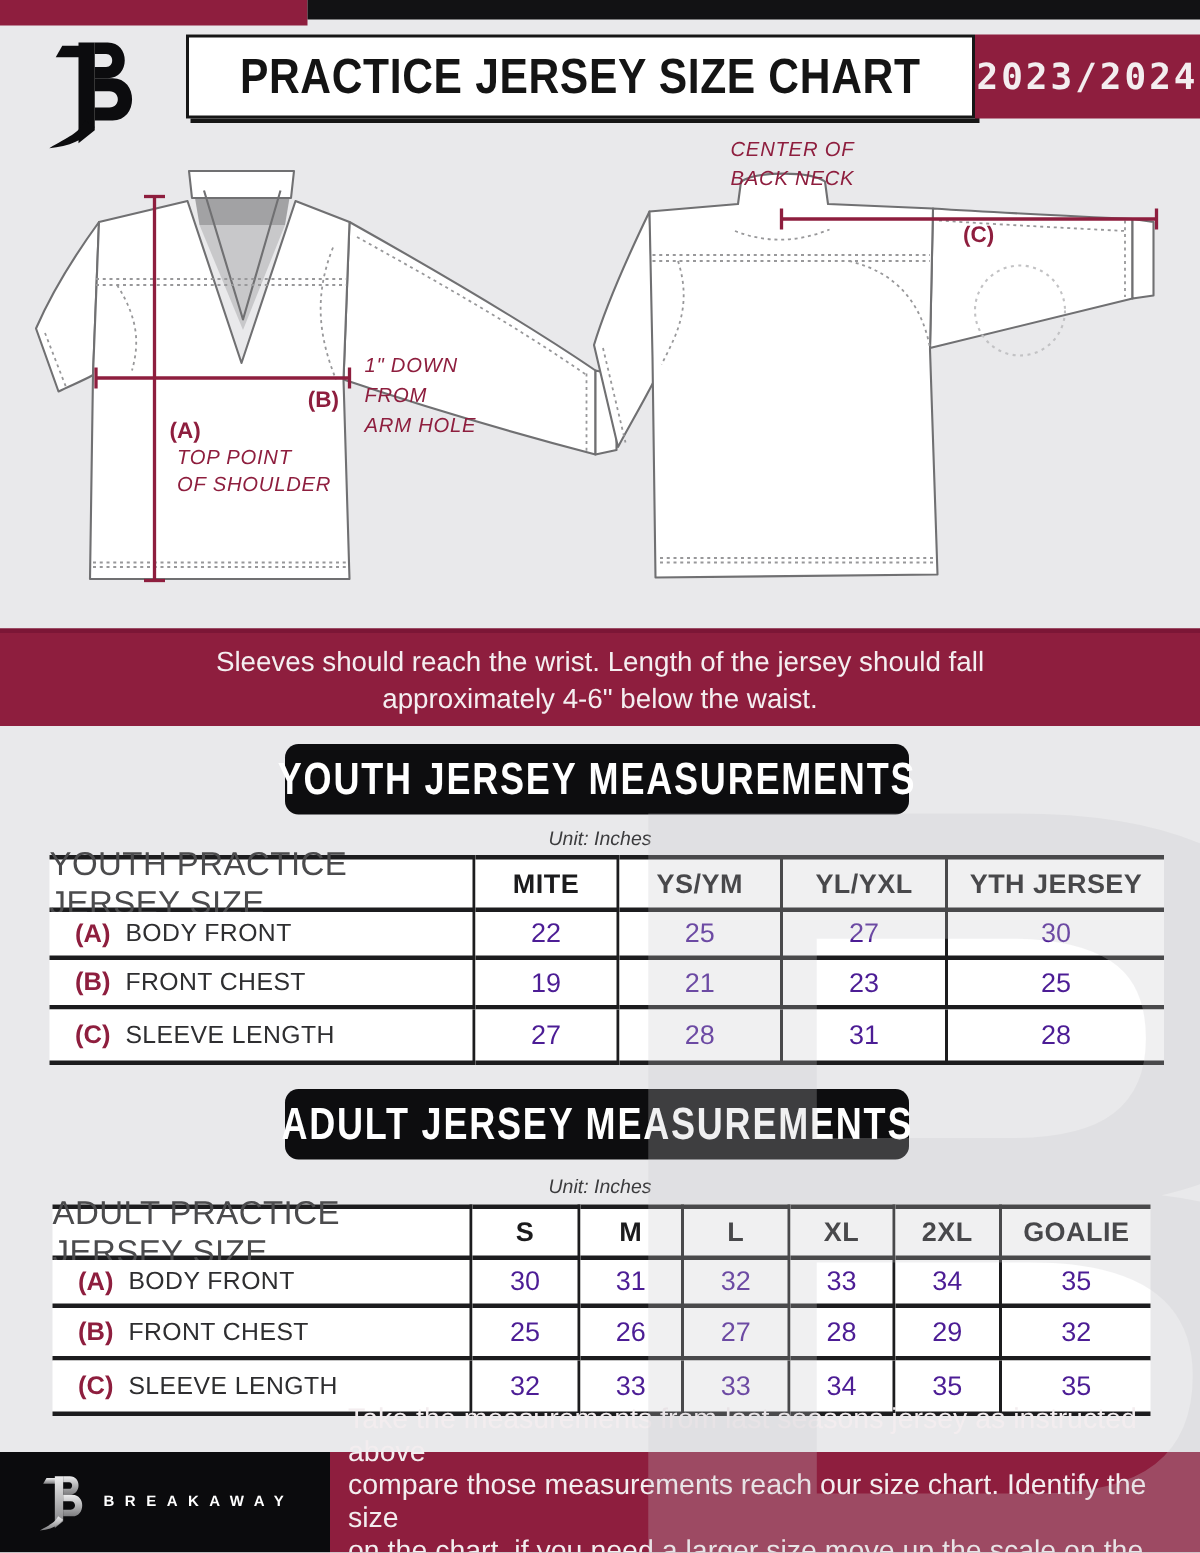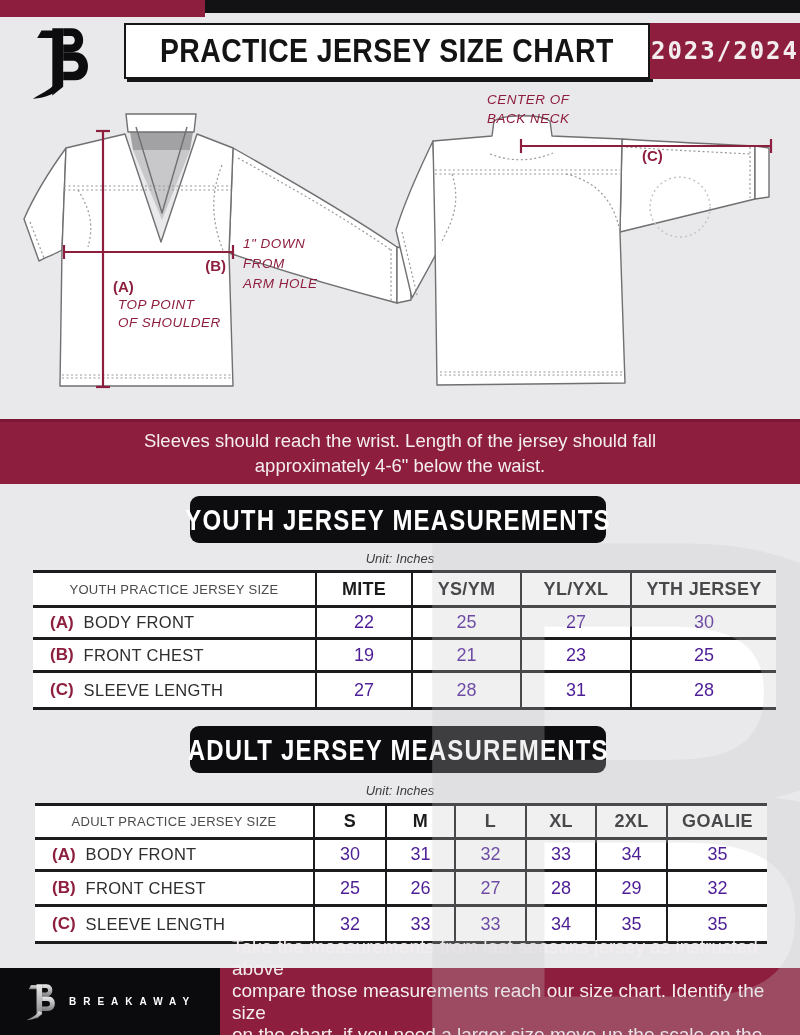--- a/index.html
+++ b/index.html
@@ -39,21 +39,21 @@
   .grid{display:grid;background:transparent;}
   .ytable{left:33px;top:570px;grid-template-columns:284px 96px 109px 110px 144px;
           grid-template-rows:38px 32px 33px 37px;}
   .atable{left:35px;top:803px;grid-template-columns:280px 72px 69px 71px 70px 71px 99px;
           grid-template-rows:37px 32px 35px 37px;}
   .cell{background:#ffffff;border-bottom:3px solid #1c1c1e;display:flex;align-items:center;
         justify-content:center;box-sizing:border-box;}
   .vr{border-right:2px solid #1c1c1e;}
   .ht{border-top:3px solid #1c1c1e;}
   .rowhead{justify-content:flex-start;padding-left:17px;}
-  .colhead{color:#4b4b4d;font-size:13px;letter-spacing:.3px;}
+  .colhead{color:#4b4b4d;font-size:22px;letter-spacing:.3px;}
   .sizeh{font-weight:700;font-size:18px;color:#1b1b1d;letter-spacing:.3px;}
   .rk{color:#8e1e3e;font-weight:800;font-size:17px;margin-right:10px;}
   .rl{color:#2e2e30;font-size:16.5px;letter-spacing:.3px;}
   .val{color:#4c1d95;font-size:18px;}
 
   
   .footer{left:0;top:968px;width:800px;height:67px;display:flex;}
   .footer-brand{width:220px;background:#0b0b0d;display:flex;align-items:center;padding-left:24px;
                 box-sizing:border-box;}
   .brand-text{color:#ffffff;font-size:10px;font-weight:700;letter-spacing:7px;margin-left:11px;}

